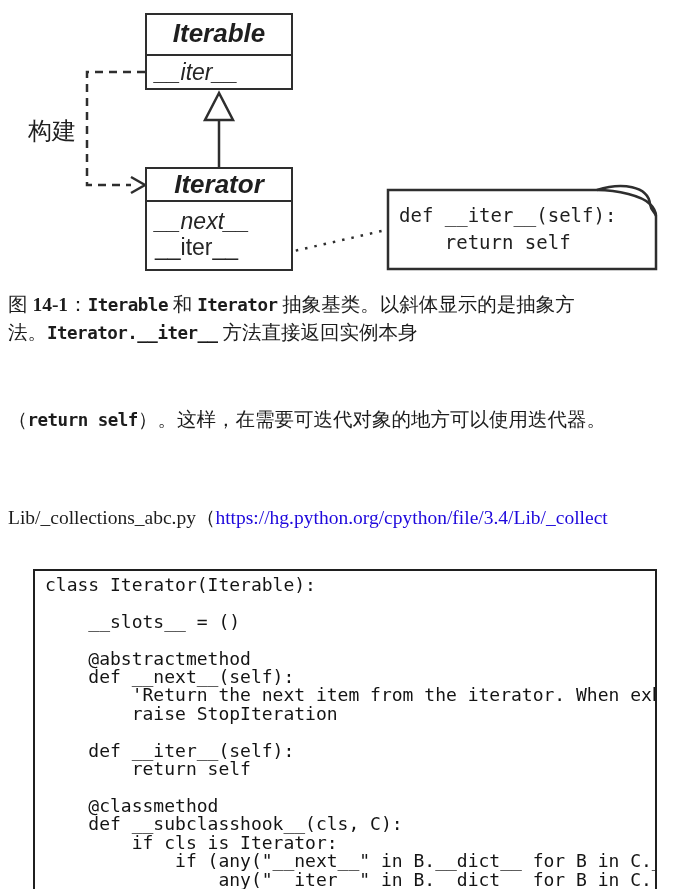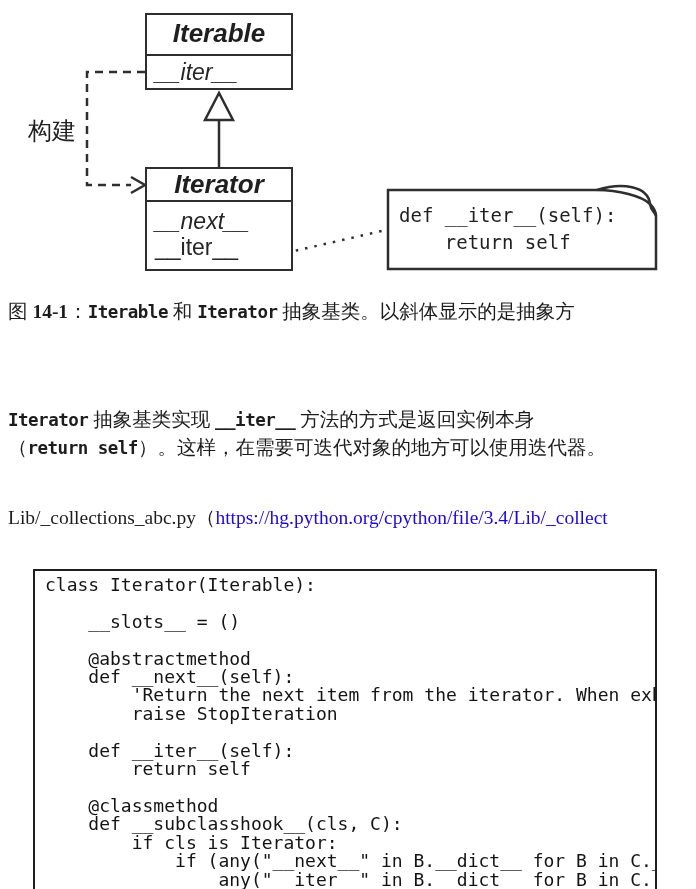--- a/index.html
+++ b/index.html
@@ -40,21 +40,21 @@
     font-family:"Liberation Serif",serif;
   }
   .note-text{
     position:absolute;left:399px;top:202px;margin:0;
     font-family:"DejaVu Sans Mono",monospace;font-size:19px;line-height:27px;
     color:#1f1f1f;white-space:pre;
   }
 
   
   .textblock{position:absolute;left:8px;}
-  .caption{top:298px;width:680px;}
+  .caption{top:291px;width:680px;}
   .para{top:406px;width:686px;}
   .listing-head{top:504px;width:688px;}
   .tline{white-space:pre;font-size:19.5px;line-height:27px;}
   .listing-head .tline.indent{padding-left:25px;}
   .run-plain{font-family:"Liberation Serif",serif;}
   .run-b{font-family:"Liberation Serif",serif;font-weight:bold;}
   .run-code{
     font-family:"DejaVu Sans Mono",monospace;font-weight:bold;
     font-size:17.5px;letter-spacing:-0.5px;
   }
@@ -105,24 +105,24 @@
     </div>
   </div>
 
   <div class="construct-label">构建</div>
 
   <pre class="note-text">def __iter__(self):
     return self</pre>
 
   <div class="textblock caption">
     <div class="tline"><span class="run-plain">图 </span><span class="run-b">14-1</span><span class="run-plain">：</span><span class="run-code">Iterable</span><span class="run-plain"> 和 </span><span class="run-code">Iterator</span><span class="run-plain"> 抽象基类。以斜体显示的是抽象方</span></div>
+    <div class="tline"><span class="run-plain">法。</span><span class="run-code">Iterator.__iter__</span><span class="run-plain"> 方法直接返回实例本身</span></div>
   </div>
 
   <div class="textblock para">
-    <div class="tline"><span class="run-code">Iterator</span><span class="run-plain"> 抽象基类实现 </span><span class="run-code">__iter__</span><span class="run-plain"> 方法的方式是返回实例本身</span></div>
     <div class="tline"><span class="run-plain">（</span><span class="run-code">return self</span><span class="run-plain">）。这样，在需要可迭代对象的地方可以使用迭代器。</span></div>
   </div>
 
   <div class="textblock listing-head">
     <div class="tline"><span class="run-plain">Lib/_collections_abc.py</span><span class="run-plain">（</span><span class="run-link">https://hg.python.org/cpython/file/3.4/Lib/_collect</span></div>
   </div>
 
   <div class="codebox">
     <pre>class Iterator(Iterable):
 

